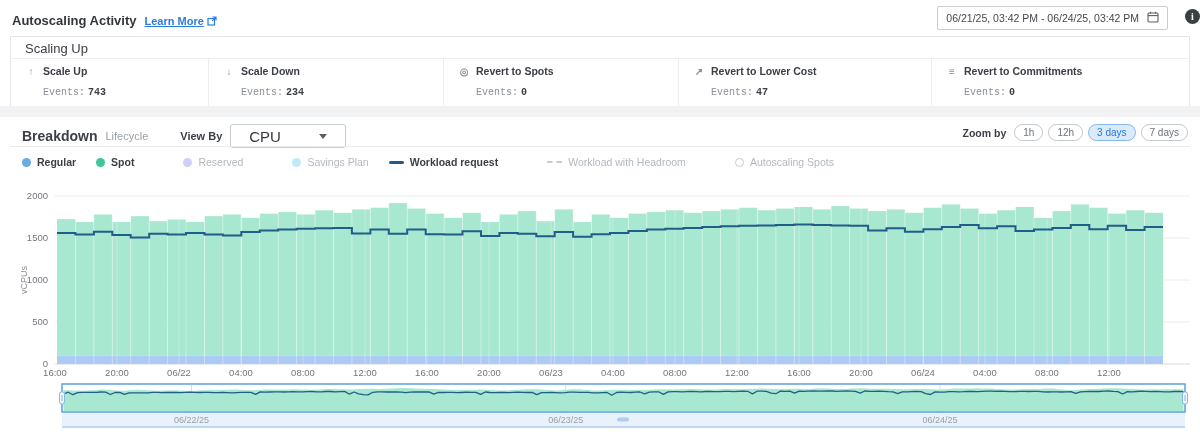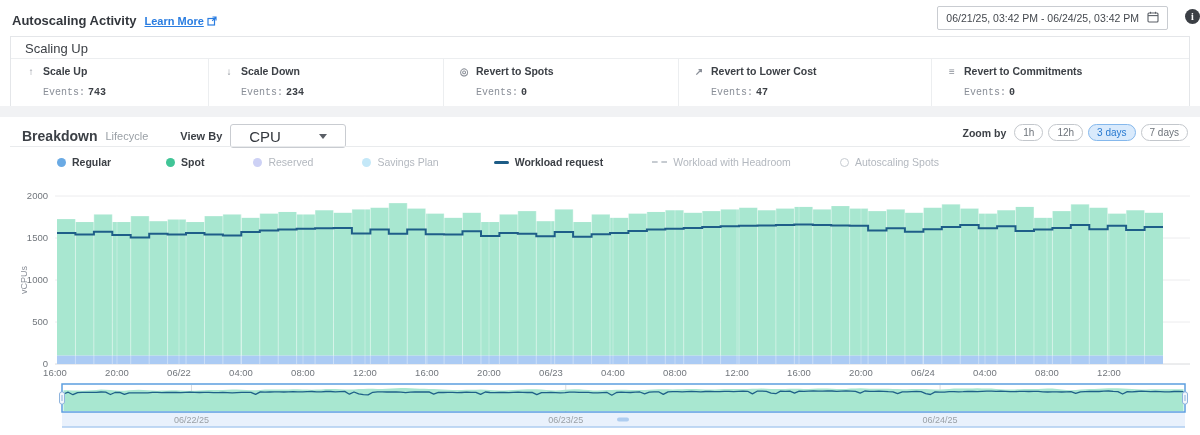--- a/index.html
+++ b/index.html
@@ -42,21 +42,21 @@
   .zoomby{right:12px;top:124px;display:flex;align-items:center;gap:5px;margin-left:48px;}
   .zoomby-lbl{font-size:10.5px;font-weight:bold;color:#3c4046;margin-right:3px;}
   .pill{height:17px;border:1px solid #c3c7cc;border-radius:9px;background:#fff;color:#6d737a;
         font-size:10px;padding:0 8px;display:flex;align-items:center;font-family:"Liberation Sans",sans-serif;cursor:pointer;}
   .pill.active{background:#d9eafc;border-color:#85b8ec;color:#2879d0;}
   .ctrl-border{left:10px;top:146px;width:1180px;height:0;border-bottom:1px solid #e9ebed;}
 
   
   .legend{left:22px;top:156px;display:flex;align-items:center;gap:20px;}
   .leg-item{display:flex;align-items:center;gap:6px;font-size:10.5px;cursor:pointer;}
-  .leg-item.on{color:#3c4046;font-weight:bold;margin-left:35px;}
+  .leg-item.on{color:#3c4046;font-weight:bold;}
   .leg-item.off{color:#b3b8bf;padding-left:29px;}
   .sw-dot{width:9px;height:9px;border-radius:50%;}
   .sw-line{width:15px;height:3px;border-radius:2px;}
   .sw-dash{width:15px;height:0;border-top:2px dashed #c6cbd1;}
   .sw-ring{width:7px;height:7px;border-radius:50%;border:1.5px solid #c6cbd1;background:transparent;}
 
   svg text{font-family:"Liberation Sans",sans-serif;}
 </style>
 </head>
 <body>

